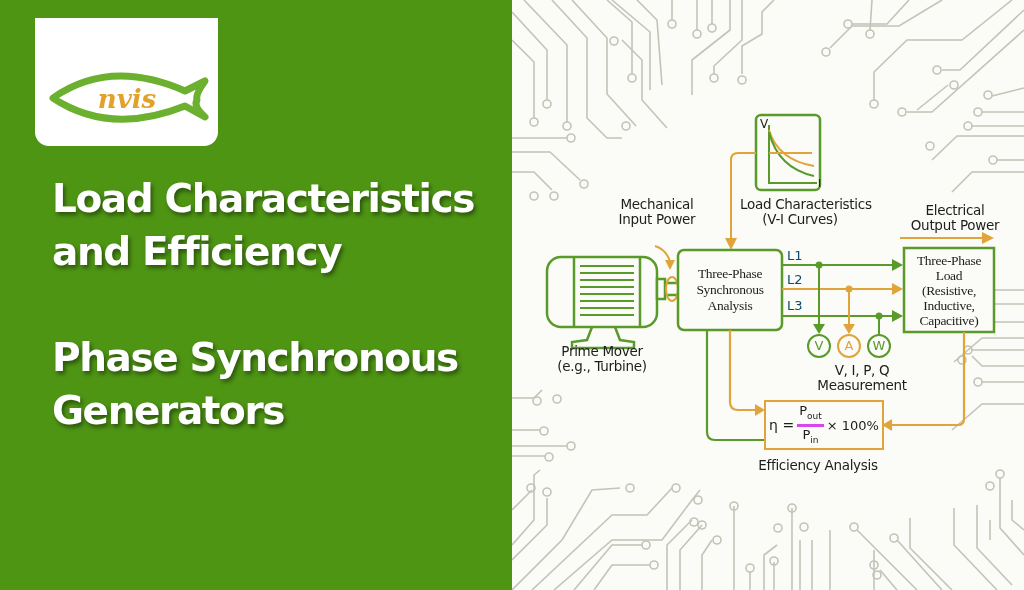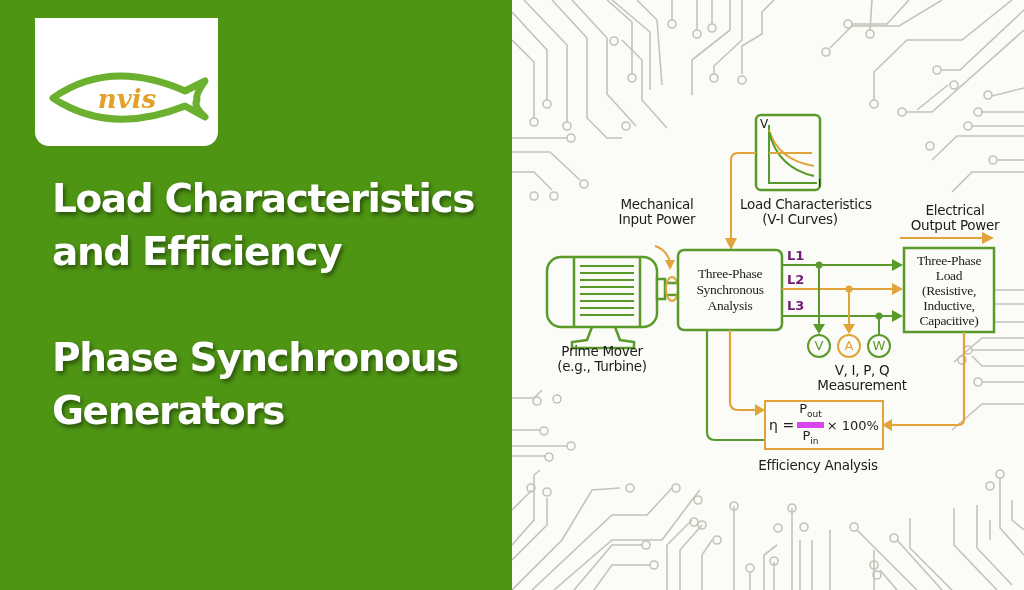--- a/index.html
+++ b/index.html
@@ -5,25 +5,25 @@
   html, body { margin:0; padding:0; }
   body { width:1024px; height:590px; overflow:hidden; position:relative; background:#fbfbf7; font-family:"DejaVu Sans", sans-serif; }
   .left-panel { position:absolute; left:0; top:0; width:512px; height:590px; background:#4e9514; }
   .logo-card { position:absolute; left:35px; top:0; width:183px; height:128px; background:#ffffff; border-radius:0 0 14px 14px;margin-top:18px; }
   .logo-card svg { position:absolute; left:0; top:0; }
   .title { position:absolute; left:52px; top:172px; width:450px; margin:0; color:#ffffff; font-family:"DejaVu Sans", sans-serif; font-weight:bold; font-size:39px; line-height:53px; letter-spacing:-1.4px; text-shadow:2px 3px 4px rgba(0,0,0,0.45); }
   .right-panel { position:absolute; left:512px; top:0; width:512px; height:590px; background:#fbfbf7; }
   .right-panel svg { position:absolute; left:0; top:0; }
   .lbl { position:absolute; font-family:"DejaVu Sans", sans-serif; font-size:13.5px; line-height:15px; color:#1d1d1d; text-align:center; white-space:nowrap; letter-spacing:-0.3px; }
   .box-text { position:absolute; font-family:Liberation Serif, serif; font-size:13.5px; line-height:16px; color:#1d1d1d; text-align:center; letter-spacing:-0.3px; display:flex; align-items:center; justify-content:center; flex-direction:column; }
-  .line-lbl { position:absolute; font-family:"DejaVu Sans", sans-serif; font-size:13px; color:#701a75;font-weight:bold; }
+  .line-lbl { position:absolute; font-family:"DejaVu Sans", sans-serif; font-size:13px; color:#0c4a6e; }
   .meter { position:absolute; width:20px; height:20px; border-radius:50%; border:2px solid; background:#fbfbf7; font-family:"DejaVu Sans", sans-serif; font-size:13px; line-height:20px; text-align:center; }
   .formula { position:absolute; left:764px; top:400px; width:116px; height:46px; border:2.5px solid #e0a43a; background:#fbfbf7; display:flex; align-items:center; justify-content:center; font-family:"DejaVu Sans", sans-serif; font-size:14px; color:#1d1d1d; }
   .frac { display:inline-flex; flex-direction:column; align-items:center; margin:0 3px; font-size:13px; line-height:15px; }
-  .frac .num { border-bottom:6px solid #d946ef; padding:0 2px; }
+  .frac .num { border-bottom:3px solid #d946ef; padding:0 2px; }
   .frac sub { font-size:9px; }
 </style>
 </head>
 <body>
 
 <div class="left-panel">
   <div class="logo-card">
     <svg width="183" height="128" viewBox="0 0 183 128">
       <path d="M18 80 Q75 40 150 73 L170 63 Q160 77 162 82 Q158 88 170 99 L150 88 Q75 118 18 80 Z" fill="none" stroke="#6bb02e" stroke-width="7" stroke-linejoin="round"></path>
       <path d="M24 80 Q75 50 145 76 Q75 108 24 80 Z" fill="#ffffff"></path>

